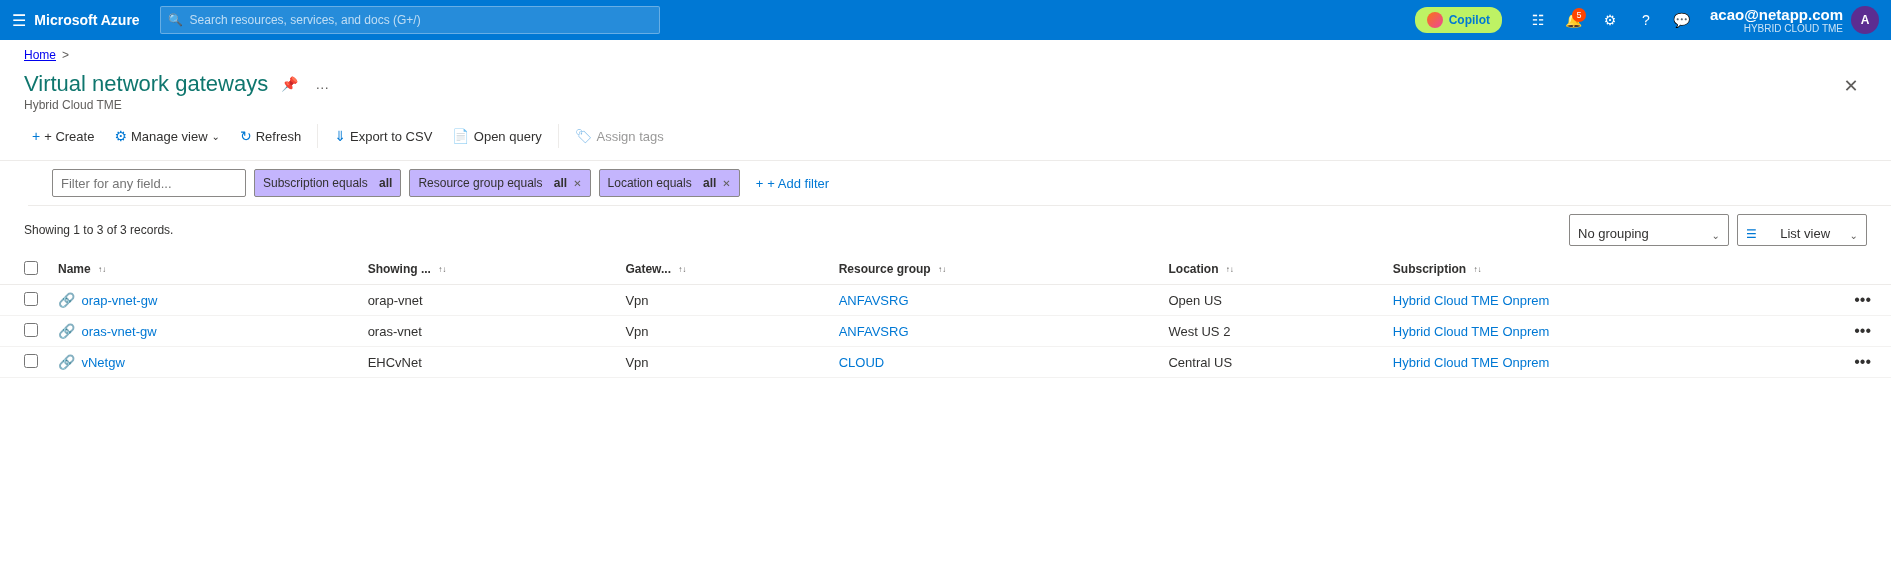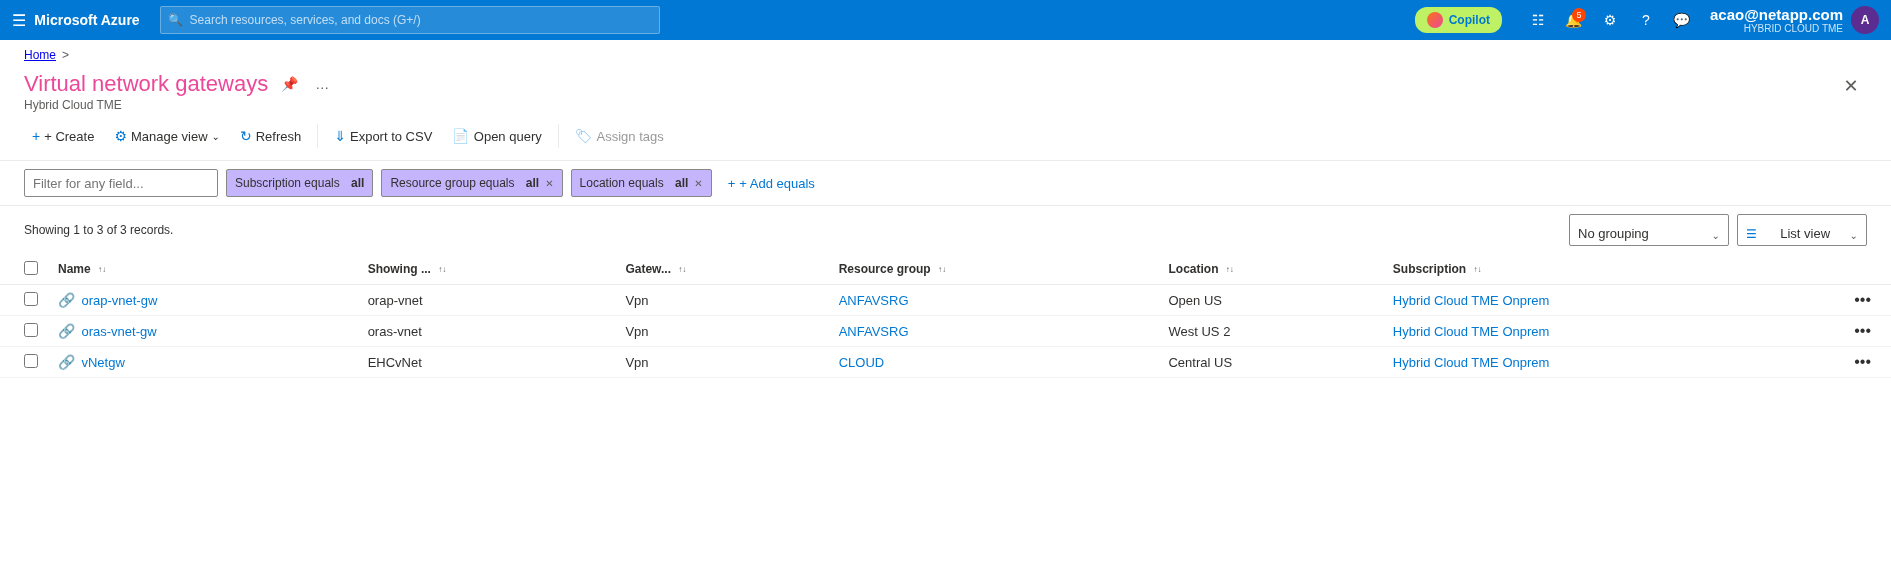--- a/index.html
+++ b/index.html
@@ -102,21 +102,21 @@
     }
     .breadcrumb-sep { color: #605e5c; }
 
     
     .page-header {
       padding: 8px 24px 0;
       display: flex; align-items: flex-start; justify-content: space-between;
     }
     .page-title-area { display: flex; flex-direction: column; }
     .page-title-row { display: flex; align-items: center; gap: 8px; }
-    .page-title { font-size: 22px; font-weight: 300; color: #ec4899; }
+    .page-title { font-size: 22px; font-weight: 300; color: #0f766e; }
     .page-subtitle { font-size: 12px; color: #605e5c; }
     .title-actions { display: flex; align-items: center; gap: 4px; }
     .title-icon-btn {
       width: 28px; height: 28px;
       display: flex; align-items: center; justify-content: center;
       cursor: pointer; color: #605e5c; font-size: 14px; border-radius: 2px;
     }
     .close-btn {
       width: 32px; height: 32px;
       display: flex; align-items: center; justify-content: center;
@@ -137,20 +137,21 @@
     }
     .toolbar-btn .icon { color: #0078d4; font-size: 14px; }
     .toolbar-sep { width: 1px; height: 24px; background: #edebe9; margin: 0 4px; }
     .toolbar-btn-disabled { opacity: 0.5; cursor: default; }
 
     
     .filter-bar {
       padding: 8px 24px;
       display: flex; align-items: center; gap: 8px;
       border-bottom: 1px solid #edebe9;
+      margin-left: 28px;
     }
     .filter-input {
       border: 1px solid #8a8886;
       border-radius: 2px;
       padding: 4px 8px;
       font-size: 13px;
       height: 28px;
       min-width: 180px;
       outline: none;
       color: #323130;
@@ -333,21 +334,21 @@
       &nbsp;<span class="filter-tag-bold">all</span>
       <span class="filter-tag-close">✕</span>
     </div>
     <div class="filter-tag">
       <span>Location equals</span>
       &nbsp;<span class="filter-tag-bold">all</span>
       <span class="filter-tag-close">✕</span>
     </div>
     <button class="add-filter-btn">
       <span>+</span>
-      <span>+ Add equals</span>
+      <span>+ Add filter</span>
     </button>
   </div>
 
   <div class="records-bar">
     <span class="records-count">Showing 1 to 3 of 3 records.</span>
     <div class="view-controls">
       <div class="view-dropdown">
         <span>No grouping</span>
         <span style="font-size:10px; color:#605e5c;">⌄</span>
       </div>

